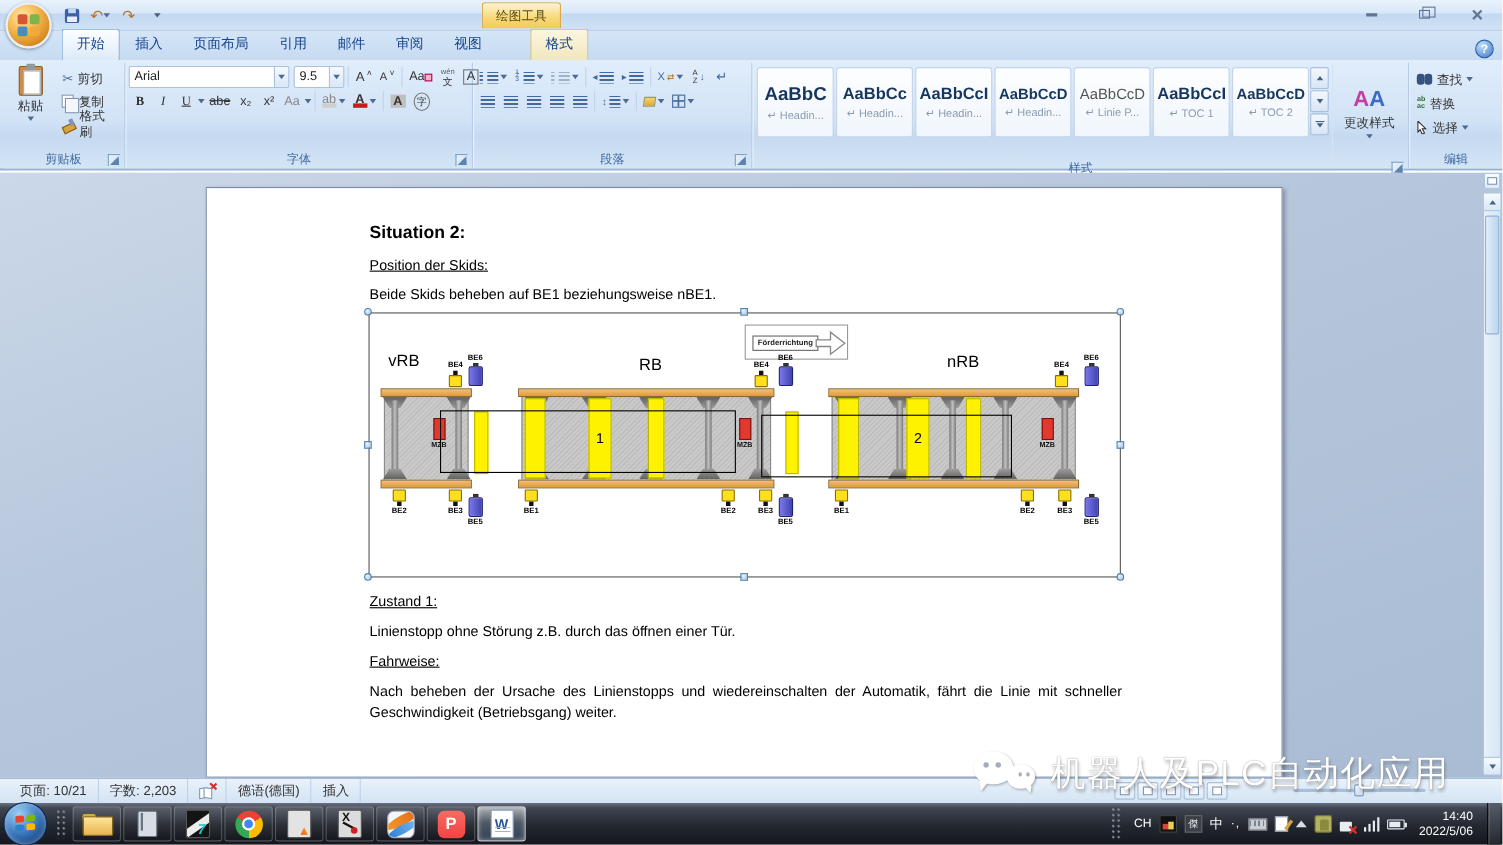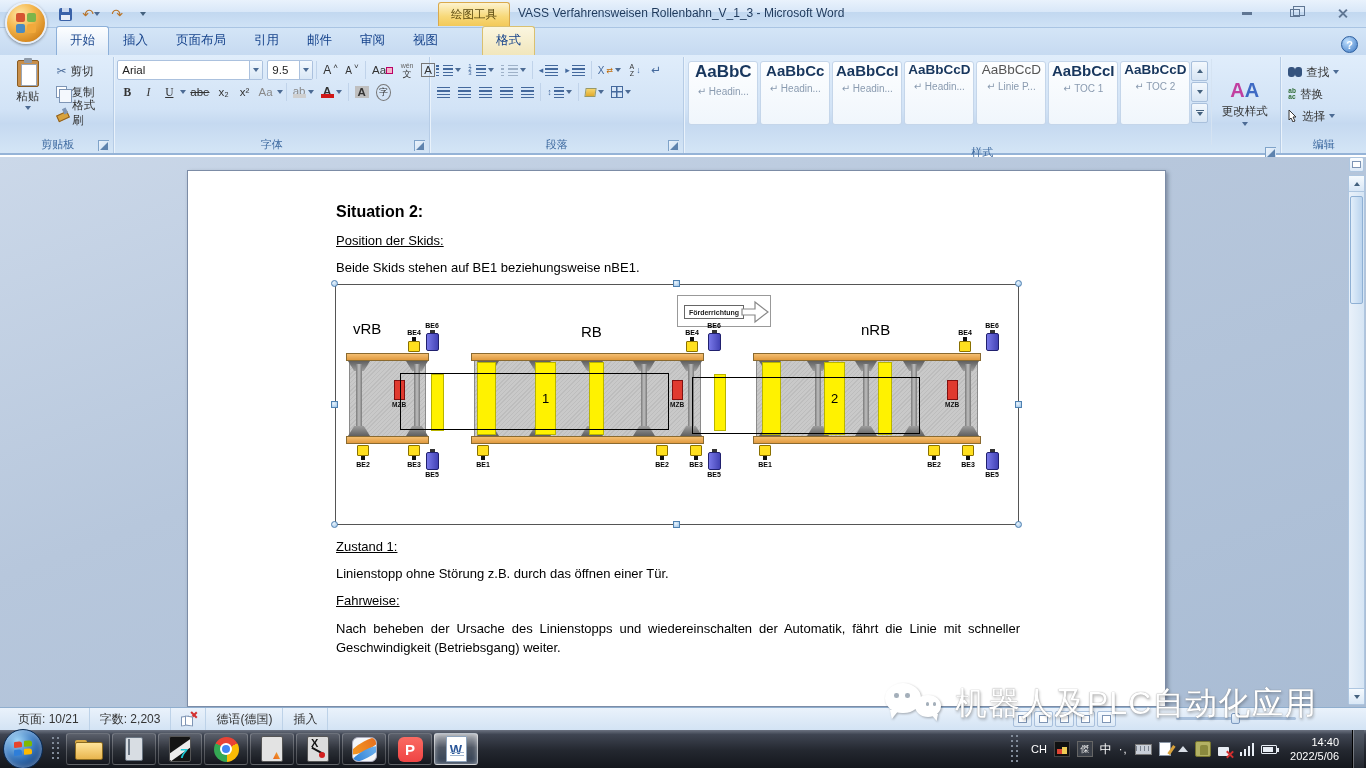--- a/index.html
+++ b/index.html
@@ -65,21 +65,21 @@
 .clrbar{display:inline-block;width:13px;height:4px;margin-top:-2px}
 .stack{display:flex;flex-direction:column;align-items:center;line-height:9px}
 .boxA{border:1px solid #777;padding:0 2px}
 
 .stripes{width:13px;height:11px;background:repeating-linear-gradient(180deg,#44699D 0 1.4px,transparent 1.4px 3.4px)}
 .stripes.sh{width:10px}
 .dotcol{width:3px;height:11px;margin-right:2px;background:repeating-linear-gradient(180deg,#44699D 0 1.6px,transparent 1.6px 3.4px)}
 .gray .stripes,.gray .dotcol{background:repeating-linear-gradient(180deg,#9FB2C9 0 1.4px,transparent 1.4px 3.4px)}
 .numcol{font-size:6px;line-height:3.6px;color:#44699D;margin-right:2px}
 
-.stylecard{width:70px;height:64px;background:linear-gradient(180deg,#FDFEFF,#F0F6FC);border:1px solid #C5D6EA;border-radius:3px;margin:2px 1px;display:flex;flex-direction:column;align-items:center;gap:4px}
+.stylecard{width:70px;height:64px;background:linear-gradient(180deg,#FDFEFF,#F0F6FC);border:1px solid #C5D6EA;border-radius:3px;margin:2px 1px;display:flex;flex-direction:column;align-items:center;justify-content:center;gap:4px}
 .stylecard .prev{font-size:15px;font-weight:700;color:#17365D;white-space:nowrap}
 .stylecard.light .prev{font-weight:400;color:#555}
 .stylecard .nm{font-size:10px;color:#8A9BB0;white-space:nowrap}
 .scrollcol{width:18px;display:flex;flex-direction:column;gap:1px;padding-top:2px}
 .scb{width:17px;height:20px;background:linear-gradient(180deg,#F3F8FD,#D7E5F4);border:1px solid #A9C0DC;border-radius:2px;display:flex;align-items:center;justify-content:center;flex-direction:column;gap:1px}
 .tri-u{width:0;height:0;border-left:3.5px solid transparent;border-right:3.5px solid transparent;border-bottom:4px solid #44617E}
 .tri-d{width:0;height:0;border-left:3.5px solid transparent;border-right:3.5px solid transparent;border-top:4px solid #44617E}
 .morebar{width:8px;height:1.5px;background:#44617E}
 .chgstyle{width:66px;display:flex;flex-direction:column;align-items:center;justify-content:center;gap:3px;font-size:11.5px;color:#333;border-left:1px solid #D5E3F2;margin-left:2px;height:86px}
 .AA{font-size:20px;font-weight:700;line-height:22px}
@@ -231,21 +231,20 @@
         <span class="car"></span>
       </span>
     <span class="qbtn">
         <span class="curl">↷</span>
       </span>
     <span class="qbtn">
         <span class="car" style="border-top-color:#44617E"></span>
       </span>
   </div>
   <div class="ctxhead">绘图工具</div>
-  <div id="wintitle">VASS Verfahrensweisen Rollenbahn_V_1_3 - Microsoft Word</div>
   <div class="winctl">
     <span class="wbtn">
         <span class="glyph-min"></span>
       </span>
     <span class="wbtn">
         <span class="glyph-res"></span>
       </span>
     <span class="wbtn">
         <span class="xmark"></span>
       </span>
@@ -544,21 +543,21 @@
         <span>编辑</span>
       </div>
   </div>
 </div>
 <div class="helpbtn">?</div>
 
 <div id="docarea">
   <div id="page">
     <div class="doc-h1">Situation 2:</div>
     <div class="doc-us" style="top:62px">Position der Skids:</div>
-    <div class="doc-p" style="top:89px">Beide Skids stehen  auf BE1 beziehungsweise  nBE1.</div>
+    <div class="doc-p" style="top:89px">Beide Skids beheben  auf BE1 beziehungsweise  nBE1.</div>
 
     <div id="diagram">
       <div class="dframe"></div>
 
       <span class="hc" style="left:-4px;top:-4px"></span>
       <span class="hs" style="left:338px;top:-4px"></span>
       <span class="hc" style="left:680px;top:-4px"></span>
       <span class="hs" style="left:-4px;top:117px"></span>
       <span class="hs" style="left:680px;top:117px"></span>
       <span class="hc" style="left:-4px;top:237px"></span>

